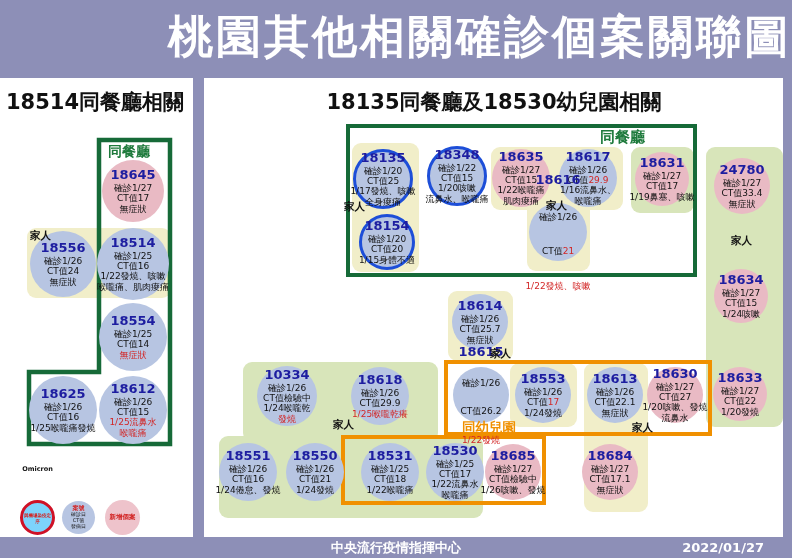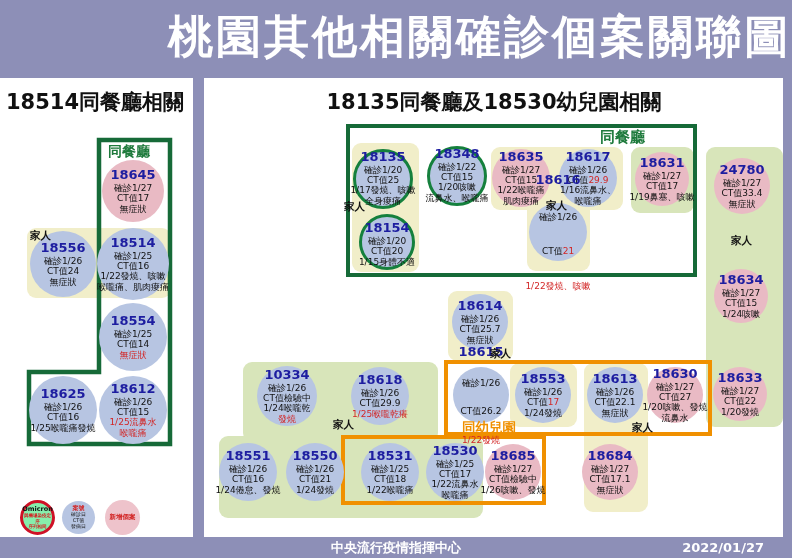--- a/index.html
+++ b/index.html
@@ -30,29 +30,29 @@
   .grouplabel{z-index:6;font-weight:bold;font-size:14px;white-space:nowrap;}
   .grouplabel.green{color:#1e7a3c;}
   .grouplabel.orange{color:#f09000;}
   .flabel{z-index:6;font-weight:bold;font-size:10.5px;color:#111;white-space:nowrap;}
   
   .circle{position:absolute;z-index:3;border-radius:50%;box-sizing:border-box;
           display:flex;flex-direction:column;justify-content:center;align-items:center;
           text-align:center;line-height:1.15;}
   .circle.blue{background:#b7c5e2;}
   .circle.pink{background:#e9bac4;}
-  .circle.ring{border:3px solid #15803d;justify-content:flex-end;}
+  .circle.ring{border:3px solid #1d4ed8;}
   .circle .cid{font-size:13px;font-weight:bold;color:#1d1da0;line-height:1.15;}
   .circle .ln{font-size:9px;color:#111;white-space:nowrap;}
   .circle .ln .red{color:#d22626;}
   
   .lg-circle{position:absolute;z-index:3;border-radius:50%;box-sizing:border-box;
              display:flex;flex-direction:column;justify-content:center;align-items:center;
              text-align:center;line-height:1.15;}
-  #lg-omicron{left:20px;top:500px;width:35px;height:35px;background:#86efac;border:3.5px solid #cf1126;}
+  #lg-omicron{left:20px;top:500px;width:35px;height:35px;background:#7dd3fc;border:3.5px solid #cf1126;gap:40px;}
   #lg-omicron .t{font-size:6.5px;font-weight:bold;color:#111;}
   #lg-omicron .s{font-size:4.5px;color:#d22626;font-weight:bold;}
   #lg-sample{left:62px;top:501px;width:33px;height:33px;background:#b7c5e2;}
   #lg-sample .t{font-size:6px;font-weight:bold;color:#d22626;}
   #lg-sample .s{font-size:5px;color:#111;}
   #lg-new{left:105px;top:500px;width:35px;height:35px;background:#eec3cb;}
   #lg-new .t{font-size:6.5px;font-weight:bold;color:#d22626;}
 </style>
 </head>
 <body>

